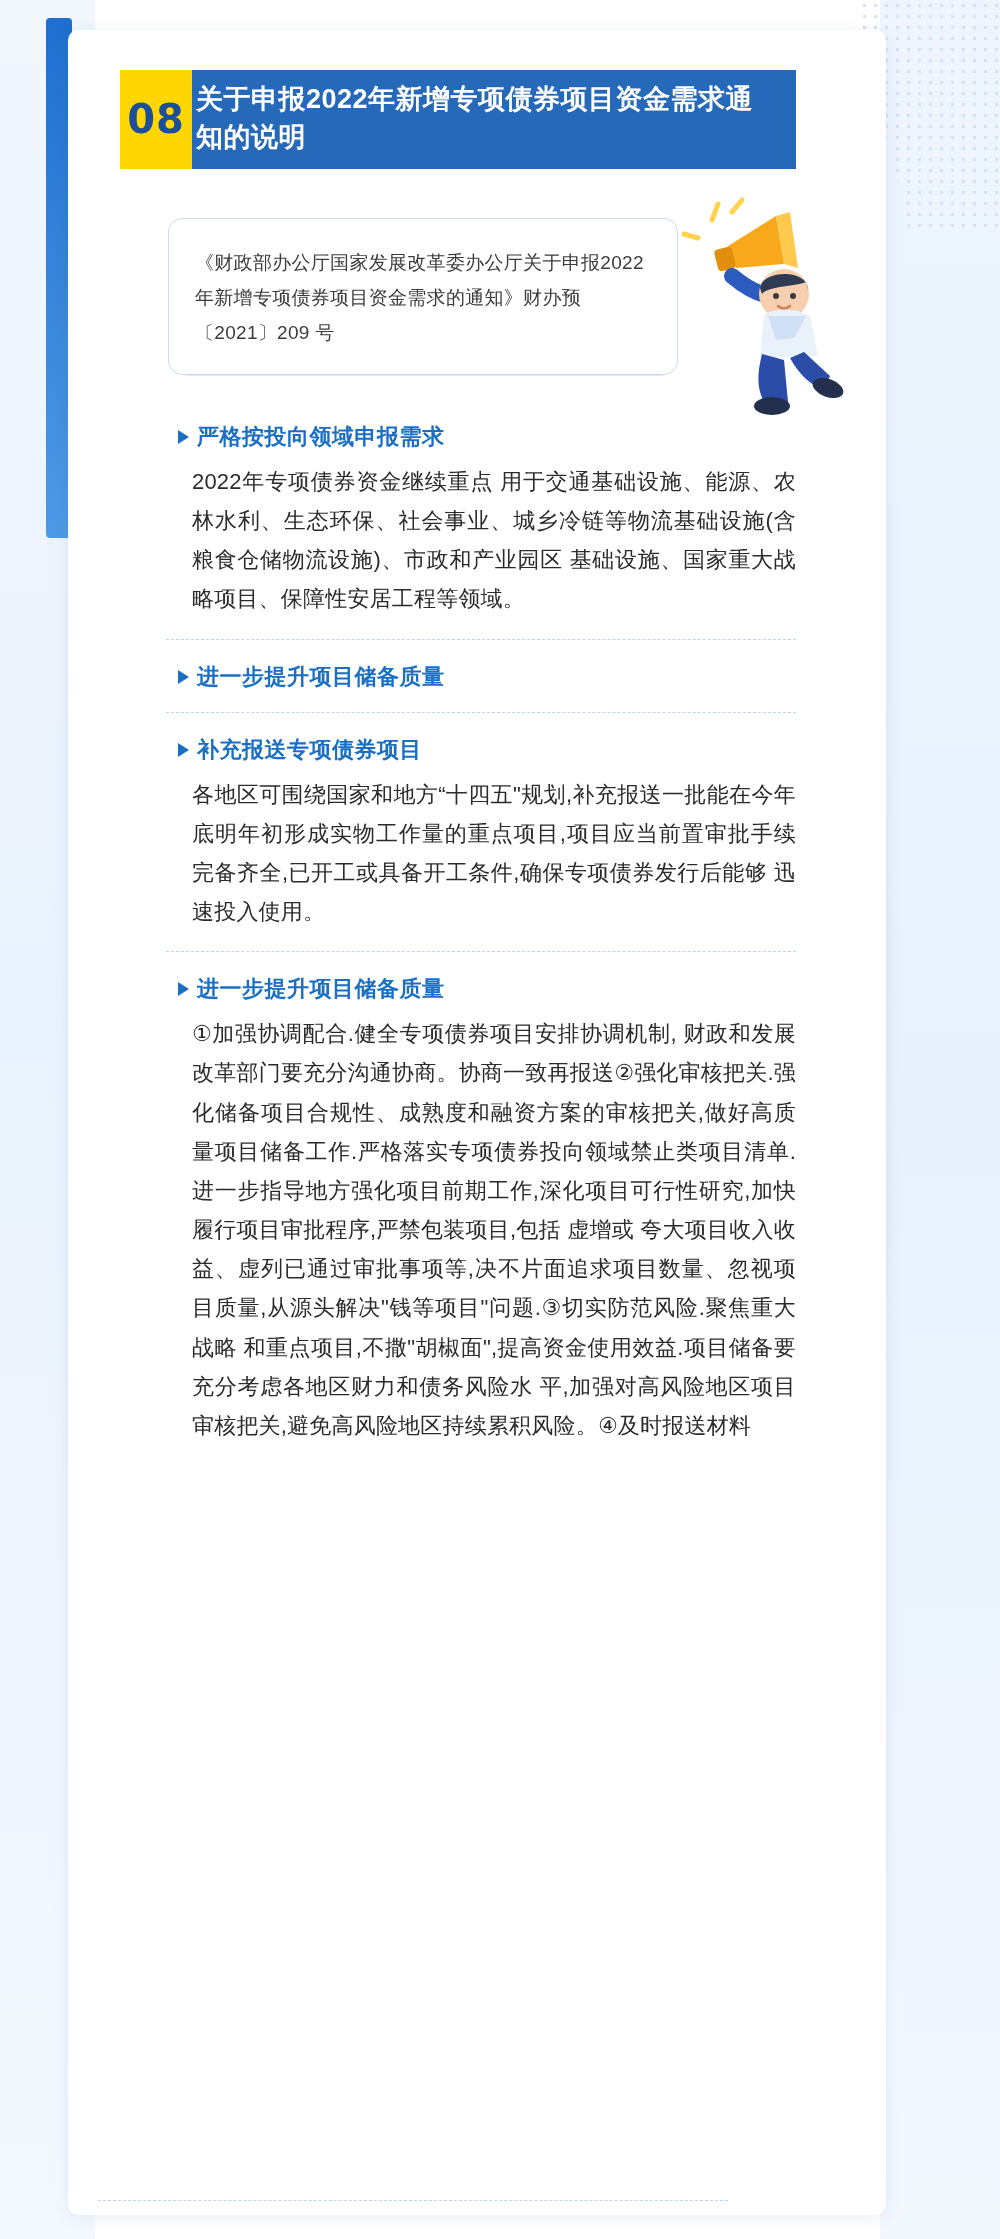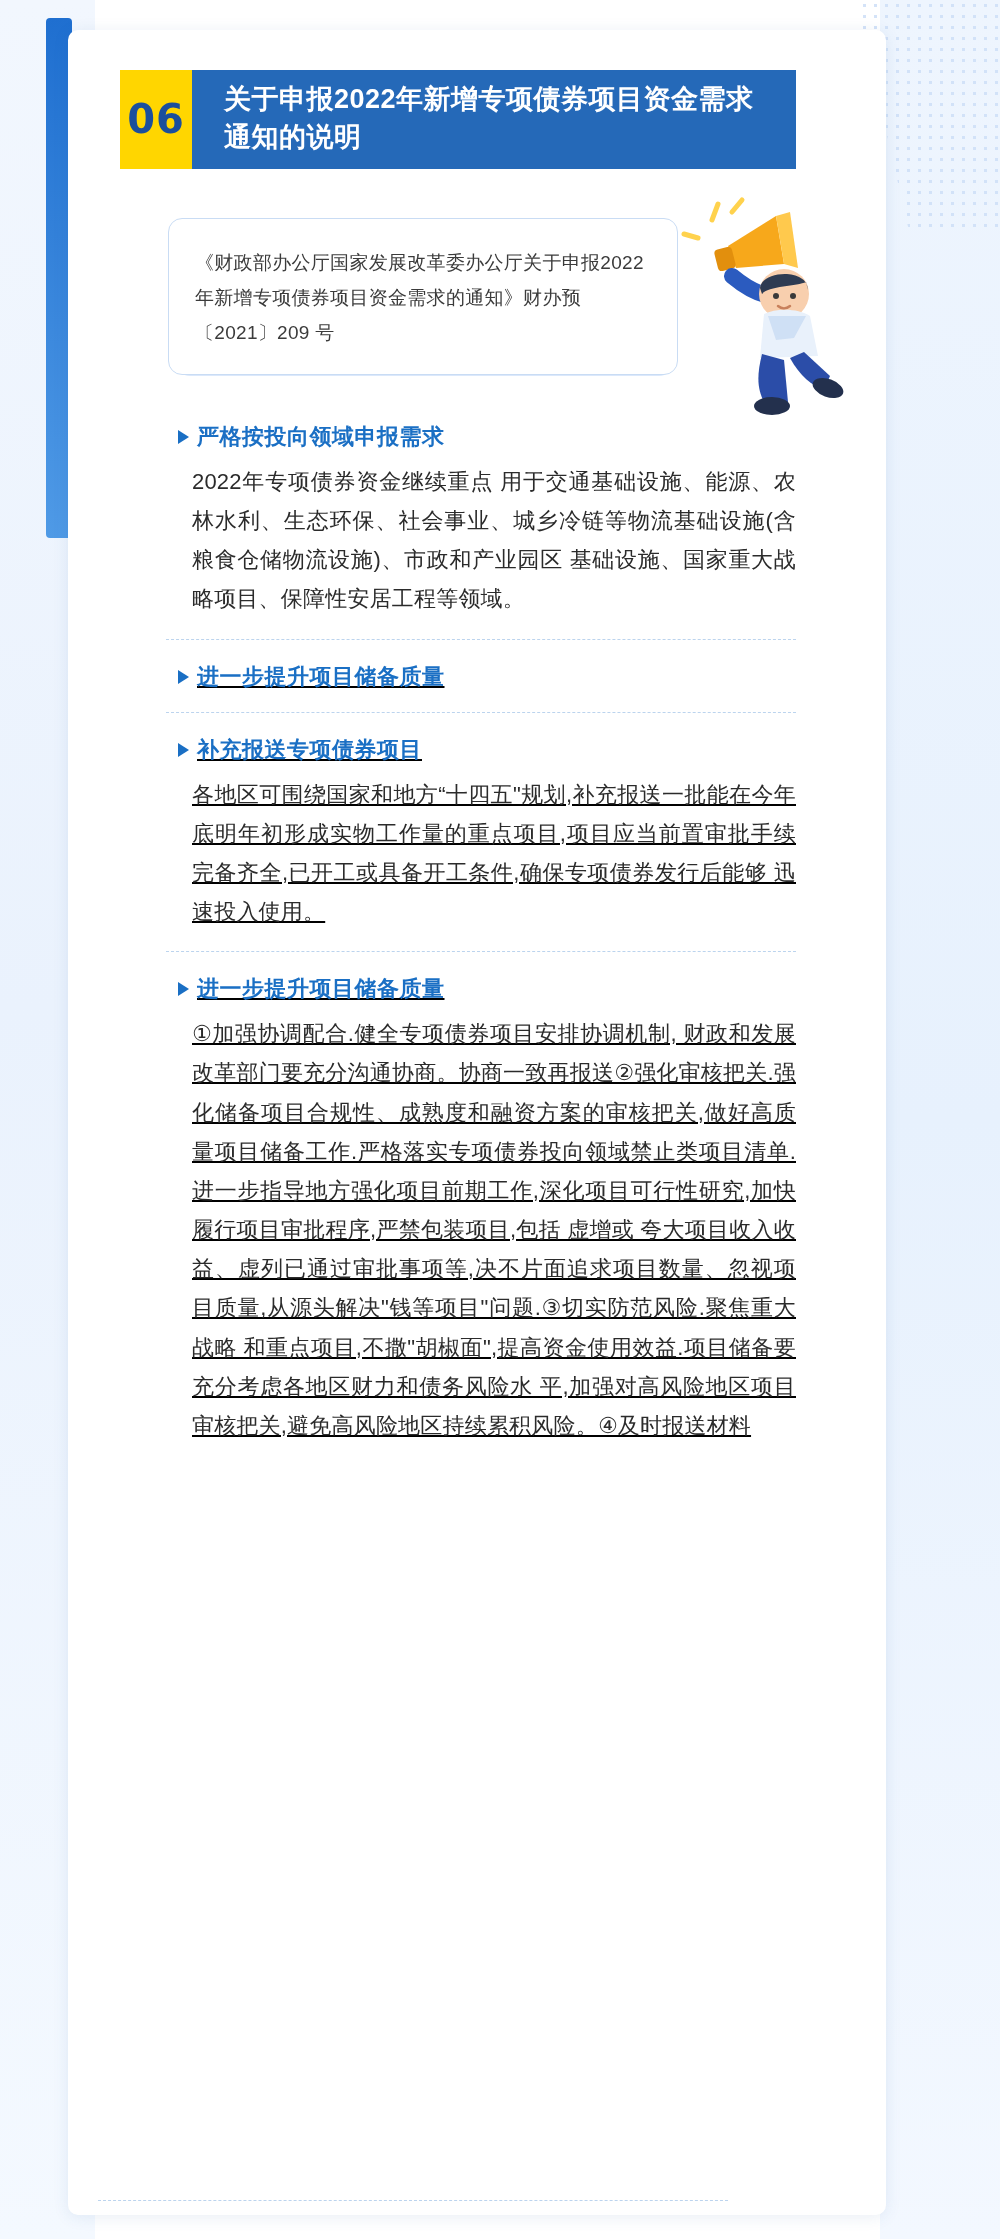--- a/index.html
+++ b/index.html
@@ -90,21 +90,21 @@
     display: flex;
     align-items: center;
     justify-content: center;
     letter-spacing: 1px;
     font-family: "DejaVu Sans", sans-serif;
   }
   .title-bar {
     flex: 1;
     background: #2569b8;
     color: #ffffff;
-    padding: 10px 18px 12px 32px;
+    padding: 10px 18px 12px 4px;
     font-size: 27px;
     font-weight: bold;
     line-height: 1.42;
     letter-spacing: .5px;
   }
 
   
   .quote-wrap {
     position: absolute;
     left: 100px; top: 188px;
@@ -133,21 +133,21 @@
   
   .mascot { position: absolute; left: 604px; top: 160px; width: 200px; height: 230px; }
 
   
   .sections {
     position: absolute;
     left: 98px; top: 370px;
     width: 630px;
   }
   .section { padding: 22px 0 20px 0; }
-  .section + .section { border-top: 1px dashed #bcd4ee; text-decoration: underline; }
+  .section + .section { border-top: 1px dashed #bcd4ee; }
   .sec-head {
     display: flex;
     align-items: center;
     gap: 8px;
     color: #1a6fc4;
     font-size: 22px;
     font-weight: bold;
     letter-spacing: .5px;
     margin-left: 12px;
   }
@@ -182,21 +182,21 @@
 <div class="bg-dots"></div>
 <div class="wave w1"></div>
 <div class="wave w2"></div>
 <div class="wave w3"></div>
 <div class="wave w4"></div>
 <div class="blue-corner bc2"></div>
 
 <div class="card">
 
   <div class="header">
-    <div class="num-badge">06</div>
+    <div class="num-badge">08</div>
     <div class="title-bar">关于申报2022年新增专项债券项目资金需求通知的说明</div>
   </div>
 
   <div class="quote-wrap">
     <div class="quote-shadow"></div>
     <div class="quote-box">《财政部办公厅国家发展改革委办公厅关于申报2022年新增专项债券项目资金需求的通知》财办预〔2021〕209 号</div>
   </div>
 
   <div class="mascot">
     <svg width="200" height="230" viewBox="0 0 200 230" xmlns="http://www.w3.org/2000/svg">

